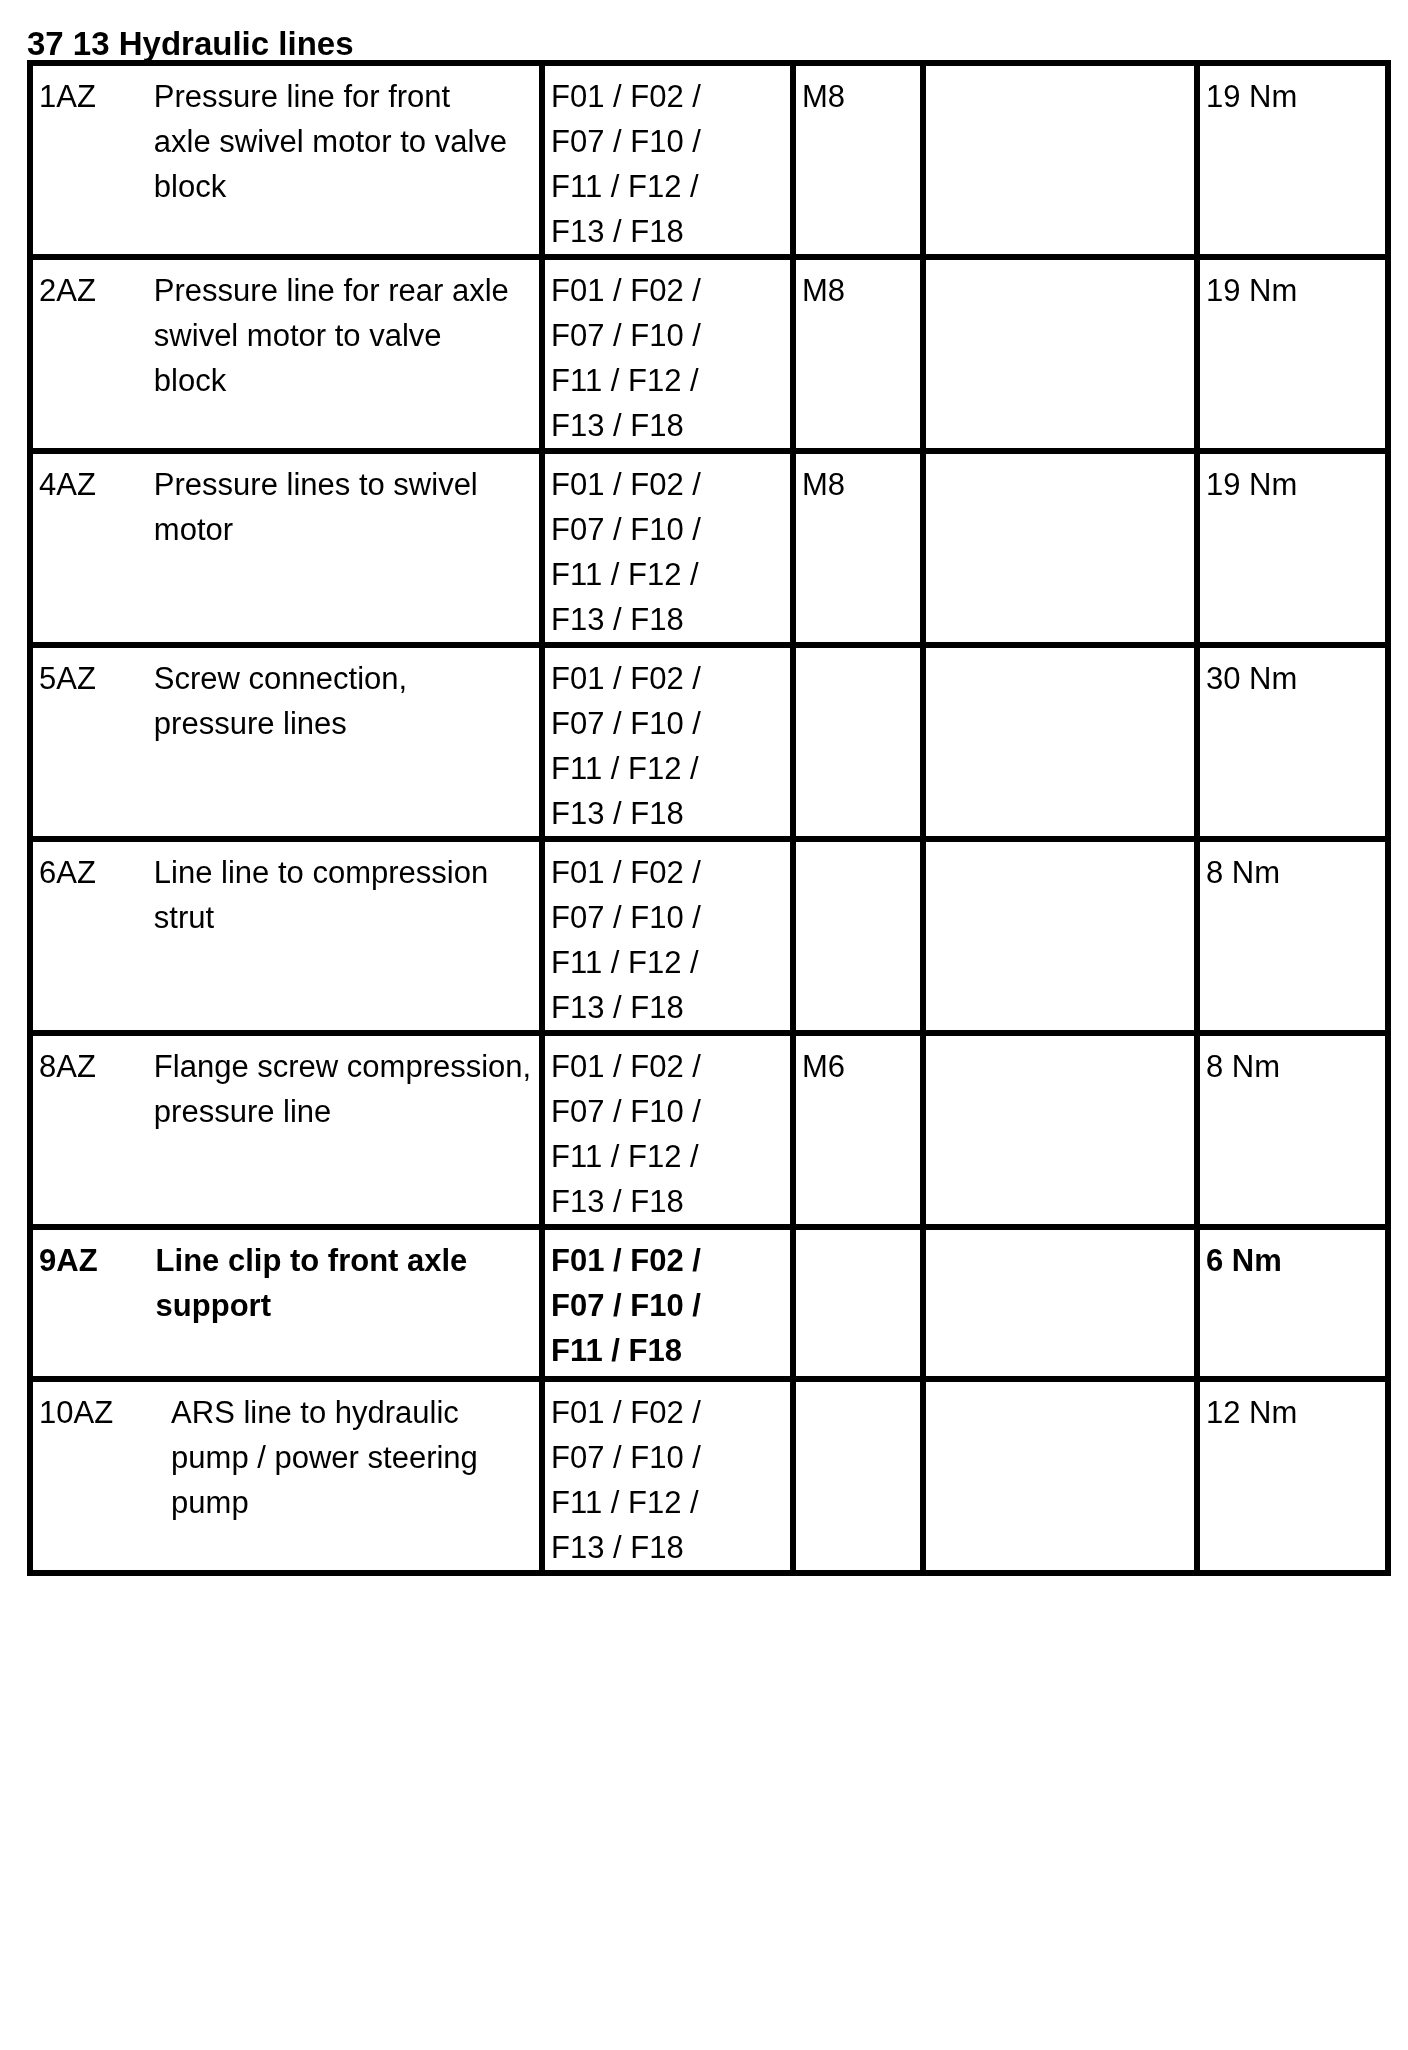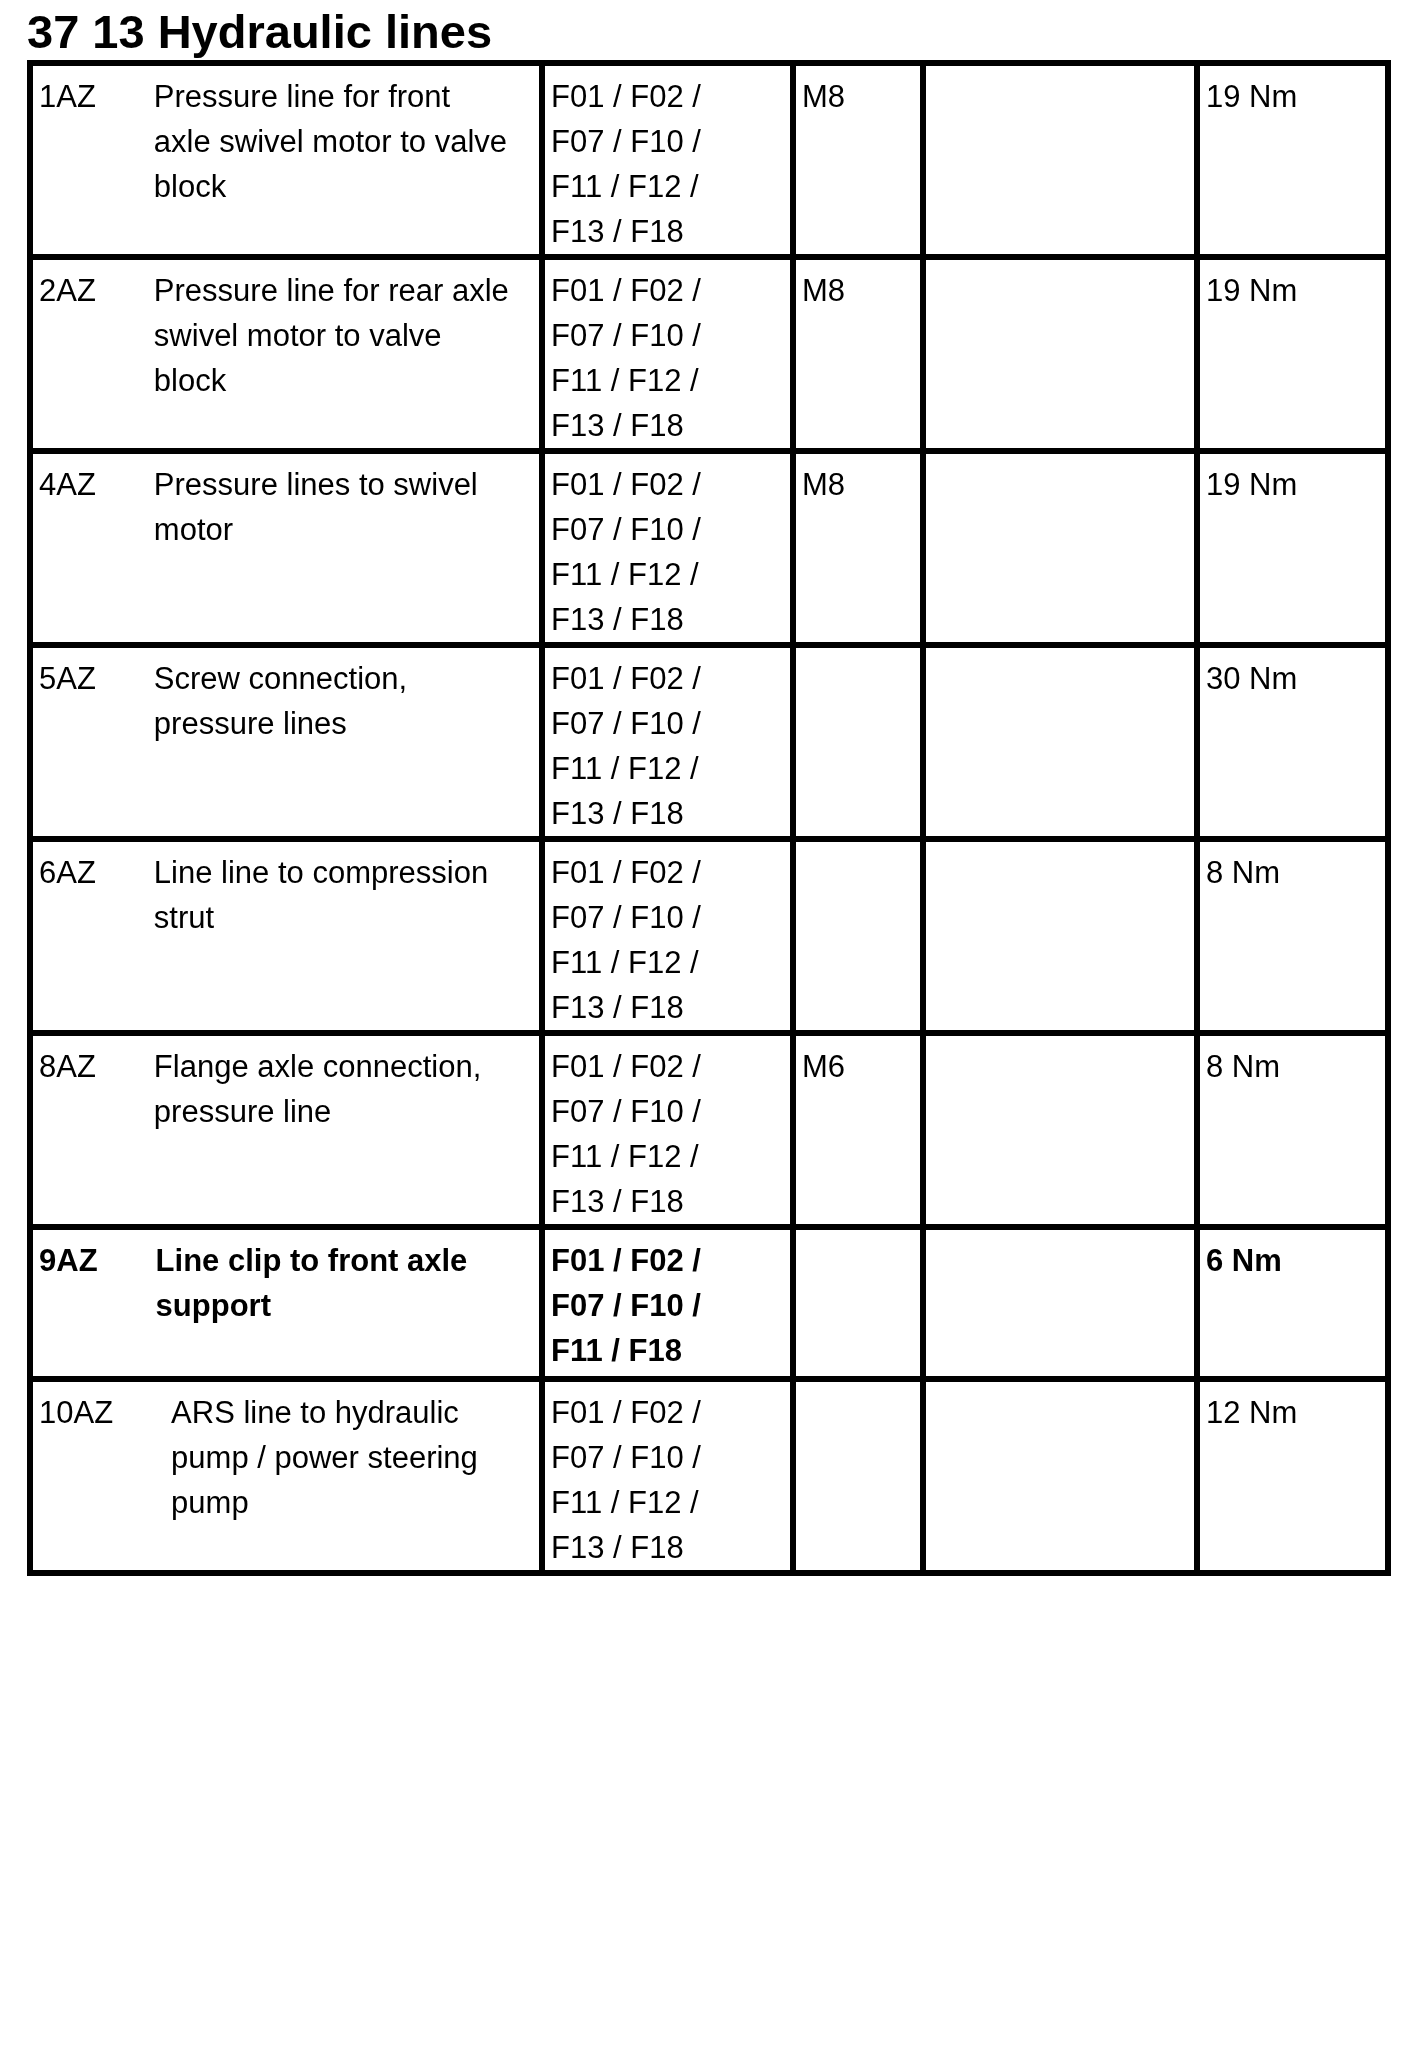--- a/index.html
+++ b/index.html
@@ -11,22 +11,22 @@
     height: 2050px;
     overflow: hidden;
     background: #ffffff;
     color: #000000;
     font-family: "Liberation Sans", sans-serif;
     position: relative;
   }
   .page-title {
     position: absolute;
     left: 27px;
-    top: 12px;
-    font-size: 47px;
+    top: 24px;
+    font-size: 33px;
     font-weight: bold;
     line-height: 40px;
     white-space: nowrap;
   }
   table.spec-table {
     position: absolute;
     left: 27px;
     top: 60px;
     width: 1358px;
     border-collapse: collapse;
@@ -170,21 +170,21 @@
     <td class="c-thread"></td>
     <td class="c-tight"></td>
     <td class="c-dim">8 Nm</td>
   </tr>
 
 
   <tr class="r4">
     <td class="c-item">
       <div class="item">
         <span class="item-id">8AZ</span>
-        <span class="item-desc">Flange axle connection,
+        <span class="item-desc">Flange screw compression,
 pressure line</span>
       </div>
     </td>
     <td class="c-type multiline">F01 / F02 /
 F07 / F10 /
 F11 / F12 /
 F13 / F18</td>
     <td class="c-thread">M6</td>
     <td class="c-tight"></td>
     <td class="c-dim">8 Nm</td>

